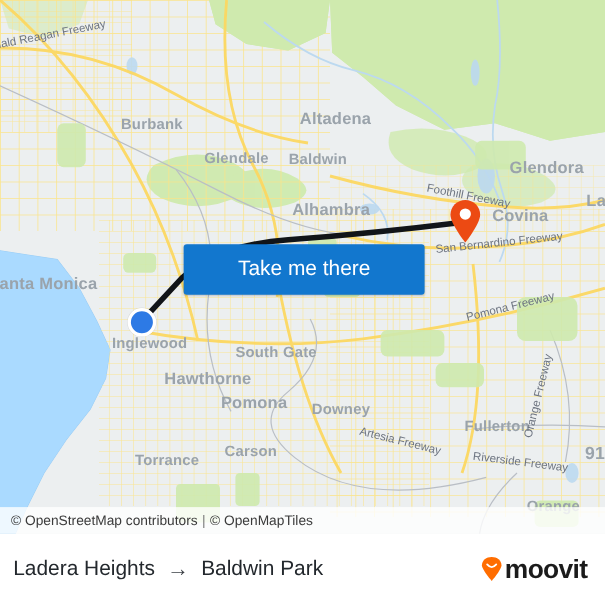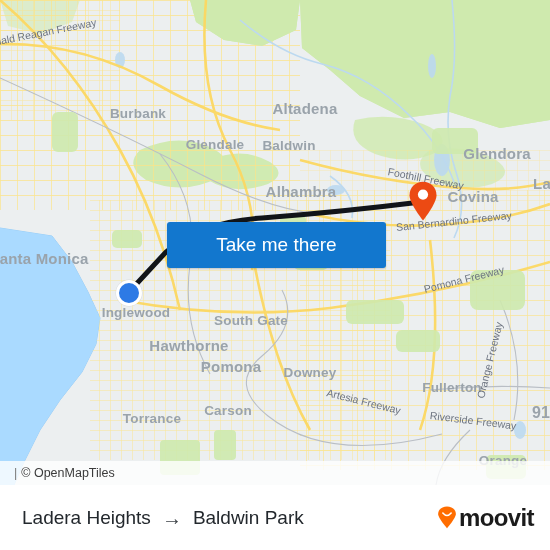--- a/index.html
+++ b/index.html
@@ -74,21 +74,21 @@
     box-sizing:border-box;padding-left:10px;
     font-size:12.5px;color:#3b3b3b;
   }
   .attrib .sep{margin:0 4px;color:#7a7a7a;}
 
   
   .footer{
     position:absolute;left:0;top:485px;width:550px;height:65px;
     background:#ffffff;
     display:flex;align-items:center;justify-content:space-between;
-    box-sizing:border-box;padding:0 16px 0 22px;
+    box-sizing:border-box;padding:0 16px 0 12px;
   }
   .route-title{display:flex;align-items:center;gap:11px;font-size:19px;color:#23282d;}
   .route-title .arrow{font-size:20px;color:#3c4146;line-height:1;}
 
   .moovit{display:flex;align-items:center;gap:2px;}
   .moovit-word{
     font-size:24px;font-weight:bold;color:#1b1b1b;letter-spacing:-.6px;
     font-family:"Liberation Sans",sans-serif;line-height:1;
   }
 </style>
@@ -234,20 +234,21 @@
       <svg viewBox="0 0 30 40" width="30" height="40">
         <path d="M15 39.5 C15 39.5 28.5 22.5 28.5 14.2 C28.5 6.6 22.5 0.8 15 0.8
                  C7.5 0.8 1.5 6.6 1.5 14.2 C1.5 22.5 15 39.5 15 39.5 Z" fill="#ec4a13"></path>
         <circle cx="15" cy="13.6" r="5.1" fill="#ffffff"></circle>
       </svg>
     </div>
 
     <button class="cta">Take me there</button>
 
     <div class="attrib">
+      <span>© OpenStreetMap contributors</span>
       <span class="sep">|</span>
       <span>© OpenMapTiles</span>
     </div>
   </div>
 
   <div class="footer">
     <div class="route-title">
       <span>Ladera Heights</span>
       <span class="arrow">→</span>
       <span>Baldwin Park</span>

